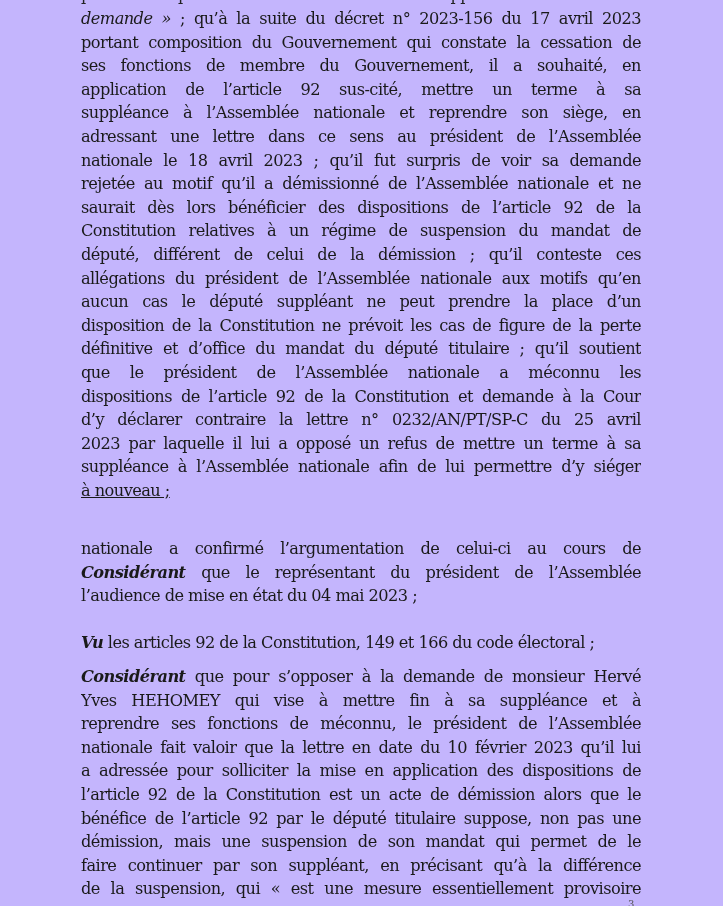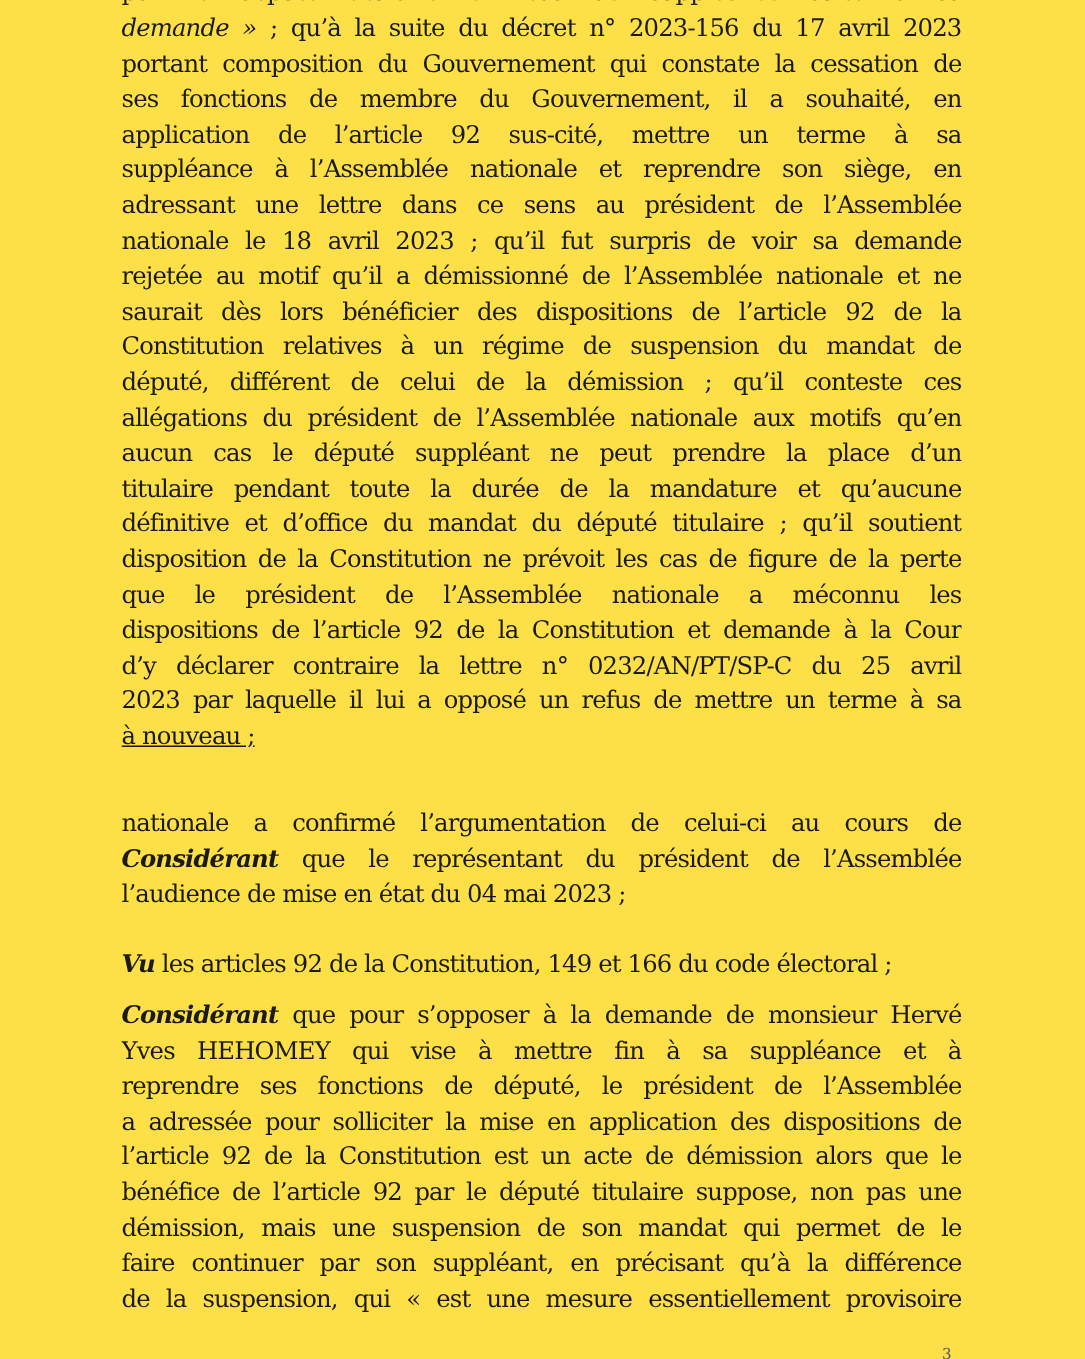--- a/index.html
+++ b/index.html
@@ -1,19 +1,19 @@
 <!DOCTYPE html>
 <html><head>
 <meta charset="utf-8">
 <style>
   html, body { margin: 0; padding: 0; background: #ffffff; }
   body { width: 723px; height: 906px; overflow: hidden; position: relative; }
   .page {
     position: absolute; left: 0; top: 0; width: 723px; height: 906px;
-    background: #fde047;
+    background: #c4b5fd;
     font-family: "DejaVu Serif", serif;
     color: #1a1a1a;
   }
   .text-block {
     position: absolute; left: 81px; width: 560px;
     font-size: 16.2px;
     letter-spacing: -0.55px;
   }
   .line {
     display: block; height: 23.6px; line-height: 23.6px;
@@ -40,44 +40,45 @@
     <span class="line" style="white-space: normal; height: 23.6px;">application de l’article 92 sus-cité, mettre un terme à sa</span>
     <span class="line" style="white-space: normal; height: 23.6px;">suppléance à l’Assemblée nationale et reprendre son siège, en</span>
     <span class="line" style="white-space: normal; height: 23.6px;">adressant une lettre dans ce sens au président de l’Assemblée</span>
     <span class="line" style="white-space: normal; height: 23.6px;">nationale le 18 avril 2023 ; qu’il fut surpris de voir sa demande</span>
     <span class="line" style="white-space: normal; height: 23.6px;">rejetée au motif qu’il a démissionné de l’Assemblée nationale et ne</span>
     <span class="line" style="white-space: normal; height: 23.6px;">saurait dès lors bénéficier des dispositions de l’article 92 de la</span>
     <span class="line" style="white-space: normal; height: 23.6px;">Constitution relatives à un régime de suspension du mandat de</span>
     <span class="line" style="white-space: normal; height: 23.6px;">député, différent de celui de la démission ; qu’il conteste ces</span>
     <span class="line" style="white-space: normal; height: 23.6px;">allégations du président de l’Assemblée nationale aux motifs qu’en</span>
     <span class="line" style="white-space: normal; height: 23.6px;">aucun cas le député suppléant ne peut prendre la place d’un</span>
-    <span class="line" style="white-space: normal; height: 23.6px;">titulaire pendant toute la durée de la mandature et qu’aucune</span>
+    <span class="line" style="white-space: normal; height: 23.6px;">disposition de la Constitution ne prévoit les cas de figure de la perte</span>
     <span class="line" style="white-space: normal; height: 23.6px;">définitive et d’office du mandat du député titulaire ; qu’il soutient</span>
-    <span class="line" style="white-space: normal; height: 23.6px;">disposition de la Constitution ne prévoit les cas de figure de la perte</span>
     <span class="line" style="white-space: normal; height: 23.6px;">que le président de l’Assemblée nationale a méconnu les</span>
     <span class="line" style="white-space: normal; height: 23.6px;">dispositions de l’article 92 de la Constitution et demande à la Cour</span>
     <span class="line" style="white-space: normal; height: 23.6px;">d’y déclarer contraire la lettre n° 0232/AN/PT/SP-C du 25 avril</span>
     <span class="line" style="white-space: normal; height: 23.6px;">2023 par laquelle il lui a opposé un refus de mettre un terme à sa</span>
+    <span class="line" style="white-space: normal; height: 23.6px;">suppléance à l’Assemblée nationale afin de lui permettre d’y siéger</span>
     <span class="line last" style="white-space: normal; height: 23.6px; text-decoration: underline;">à nouveau ;</span>
   </div>
 
   <div class="text-block" style="top: 537px;">
     <span class="line" style="white-space: normal; height: 23.6px;">nationale a confirmé l’argumentation de celui-ci au cours de</span>
     <span class="line" style="white-space: normal; height: 23.6px;"><span class="strong-em">Considérant</span><span> que le représentant du président de l’Assemblée</span></span>
     <span class="line last" style="white-space: normal; height: 23.6px;">l’audience de mise en état du 04 mai 2023 ;</span>
   </div>
 
   <div class="text-block" style="top: 631px;">
     <span class="line last" style="white-space: normal; height: 23.6px;"><span class="strong-em">Vu</span><span> les articles 92 de la Constitution, 149 et 166 du code électoral ;</span></span>
   </div>
 
   <div class="text-block" style="top: 665px;">
     <span class="line" style="white-space: normal; height: 23.6px;"><span class="strong-em">Considérant</span><span> que pour s’opposer à la demande de monsieur Hervé</span></span>
     <span class="line" style="white-space: normal; height: 23.6px;">Yves HEHOMEY qui vise à mettre fin à sa suppléance et à</span>
-    <span class="line" style="white-space: normal; height: 23.6px;">reprendre ses fonctions de député, le président de l’Assemblée</span>
+    <span class="line" style="white-space: normal; height: 23.6px;">reprendre ses fonctions de méconnu, le président de l’Assemblée</span>
+    <span class="line" style="white-space: normal; height: 23.6px;">nationale fait valoir que la lettre en date du 10 février 2023 qu’il lui</span>
     <span class="line" style="white-space: normal; height: 23.6px;">a adressée pour solliciter la mise en application des dispositions de</span>
     <span class="line" style="white-space: normal; height: 23.6px;">l’article 92 de la Constitution est un acte de démission alors que le</span>
     <span class="line" style="white-space: normal; height: 23.6px;">bénéfice de l’article 92 par le député titulaire suppose, non pas une</span>
     <span class="line" style="white-space: normal; height: 23.6px;">démission, mais une suspension de son mandat qui permet de le</span>
     <span class="line" style="white-space: normal; height: 23.6px;">faire continuer par son suppléant, en précisant qu’à la différence</span>
     <span class="line" style="white-space: normal; height: 23.6px;">de la suspension, qui « est une mesure essentiellement provisoire</span>
   </div>
 
   <div class="page-mark">3</div>
 </div>

